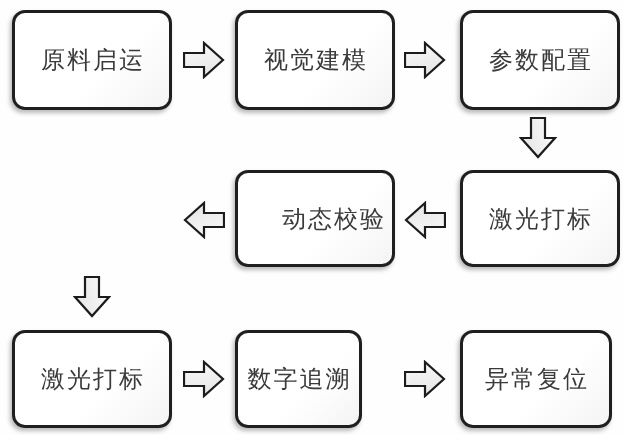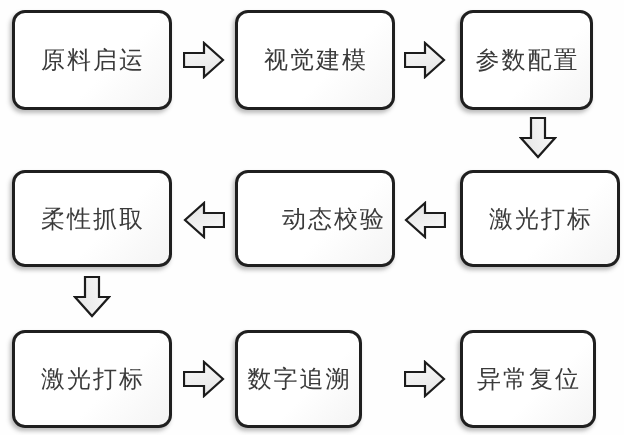--- a/index.html
+++ b/index.html
@@ -61,29 +61,28 @@
       <stop offset="0" stop-color="#fbfbfb"></stop>
       <stop offset="1" stop-color="#e7e7e7"></stop>
     </linearGradient>
   </defs>
 </svg>
 
 <div class="canvas">
 
   <div class="node" style="left:235px; top:10px; width:160px; height:100px;">视觉建模</div>
   <div class="node" style="left:12px; top:10px; width:160px; height:100px;">原料启运</div>
-  <div class="node" style="left:460px; top:10px; width:133px; height:100px;text-align:right;">参数配置</div>
+  <div class="node" style="left:460px; top:10px; width:160px; height:100px;text-align:right;">参数配置</div>
 
-  <div class="node" style="left:12px; top:170px; width:160px; height:97px;">柔性抓取</div>
   <div class="node" style="left:235px; top:170px; width:160px; height:97px;padding-left:36px;">动态校验</div>
   <div class="node" style="left:460px; top:170px; width:160px; height:97px;">激光打标</div>
 
   <div class="node" style="left:12px; top:330px; width:160px; height:98px;">激光打标</div>
   <div class="node" style="left:235px; top:330px; width:127px; height:98px;">数字追溯</div>
-  <div class="node" style="left:460px; top:330px; width:136px; height:98px;">异常复位</div>
+  <div class="node" style="left:460px; top:330px; width:152px; height:98px;">异常复位</div>
 
   <div class="arrow right" style="left:183px; top:41px;">
     <svg width="42" height="38" viewBox="0 0 42 38">
       <polygon points="1,12 21,12 21,2 40,19 21,36 21,26 1,26" fill="url(#arrowFill)" stroke="#1c1c1c" stroke-width="2.2" stroke-linejoin="miter"></polygon>
     </svg>
   </div>
   <div class="arrow right" style="left:404px; top:41px;">
     <svg width="42" height="38" viewBox="0 0 42 38">
       <polygon points="1,12 21,12 21,2 40,19 21,36 21,26 1,26" fill="url(#arrowFill)" stroke="#1c1c1c" stroke-width="2.2" stroke-linejoin="miter"></polygon>
     </svg>

